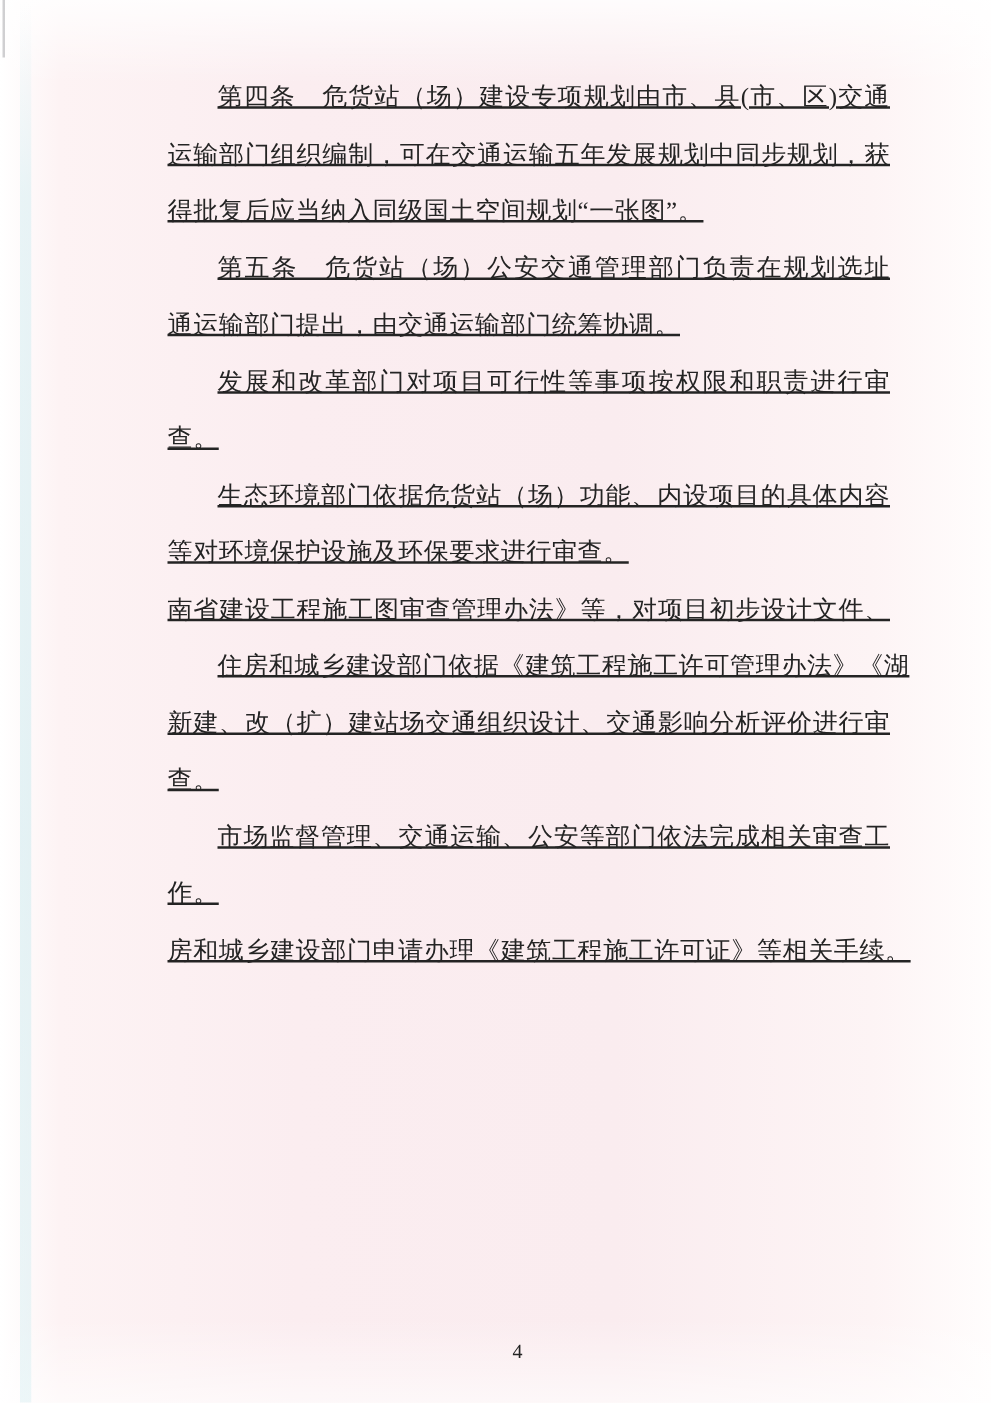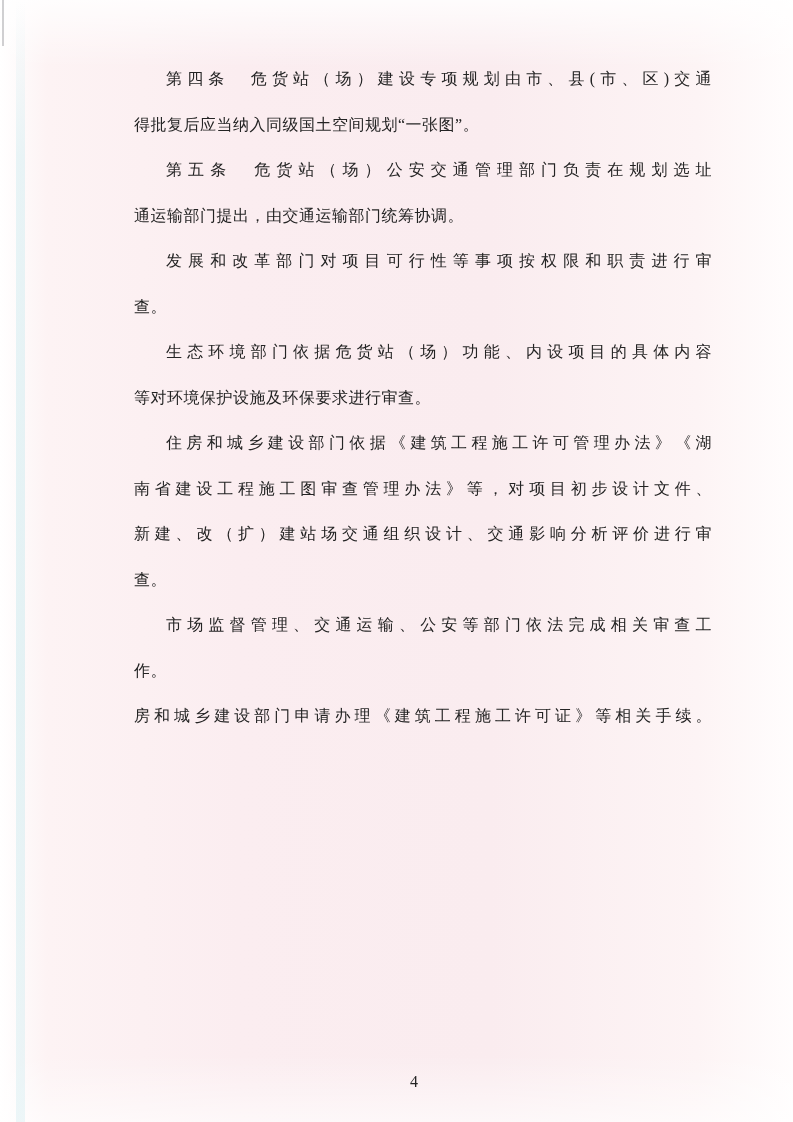--- a/index.html
+++ b/index.html
@@ -48,24 +48,25 @@
     width: 578px;
     color: var(--text-color, #222222);
   }
   .paragraph {
     margin: 0;
     padding: 0;
   }
   .line {
     height: 45.5px;
     line-height: 45.5px;
-    font-size: 16px;
+    font-size: 20px;
     white-space: nowrap;
     letter-spacing: 0.5px;
     text-rendering: optimizeLegibility;
+    text-decoration: underline;
   }
   .line.indent {
     text-indent: 2em;
   }
   .line.fill {
     text-align: justify;
     text-align-last: justify;
     text-justify: inter-character;
   }
   .page-number {
@@ -81,37 +82,38 @@
 </style>
 </head>
 <body>
 
 <div class="sheet">
   <div class="edge-mark"></div>
   <div class="scan-streak"></div>
   <main class="text-block" id="text-block">
       <div class="paragraph">
         <div class="line indent fill">第四条　危货站（场）建设专项规划由市、县(市、区)交通</div>
+        <div class="line fill">运输部门组织编制，可在交通运输五年发展规划中同步规划，获</div>
         <div class="line">得批复后应当纳入同级国土空间规划“一张图”。</div>
       </div>
       <div class="paragraph">
         <div class="line indent fill">第五条　危货站（场）公安交通管理部门负责在规划选址</div>
         <div class="line">通运输部门提出，由交通运输部门统筹协调。</div>
       </div>
       <div class="paragraph">
         <div class="line indent fill">发展和改革部门对项目可行性等事项按权限和职责进行审</div>
         <div class="line">查。</div>
       </div>
       <div class="paragraph">
         <div class="line indent fill">生态环境部门依据危货站（场）功能、内设项目的具体内容</div>
         <div class="line">等对环境保护设施及环保要求进行审查。</div>
       </div>
       <div class="paragraph">
+        <div class="line fill">南省建设工程施工图审查管理办法》等，对项目初步设计文件、</div>
         <div class="line indent fill">住房和城乡建设部门依据《建筑工程施工许可管理办法》《湖</div>
-        <div class="line fill">南省建设工程施工图审查管理办法》等，对项目初步设计文件、</div>
       </div>
       <div class="paragraph">
         <div class="line fill">新建、改（扩）建站场交通组织设计、交通影响分析评价进行审</div>
         <div class="line">查。</div>
       </div>
       <div class="paragraph">
         <div class="line indent fill">市场监督管理、交通运输、公安等部门依法完成相关审查工</div>
         <div class="line">作。</div>
       </div>
       <div class="paragraph">

